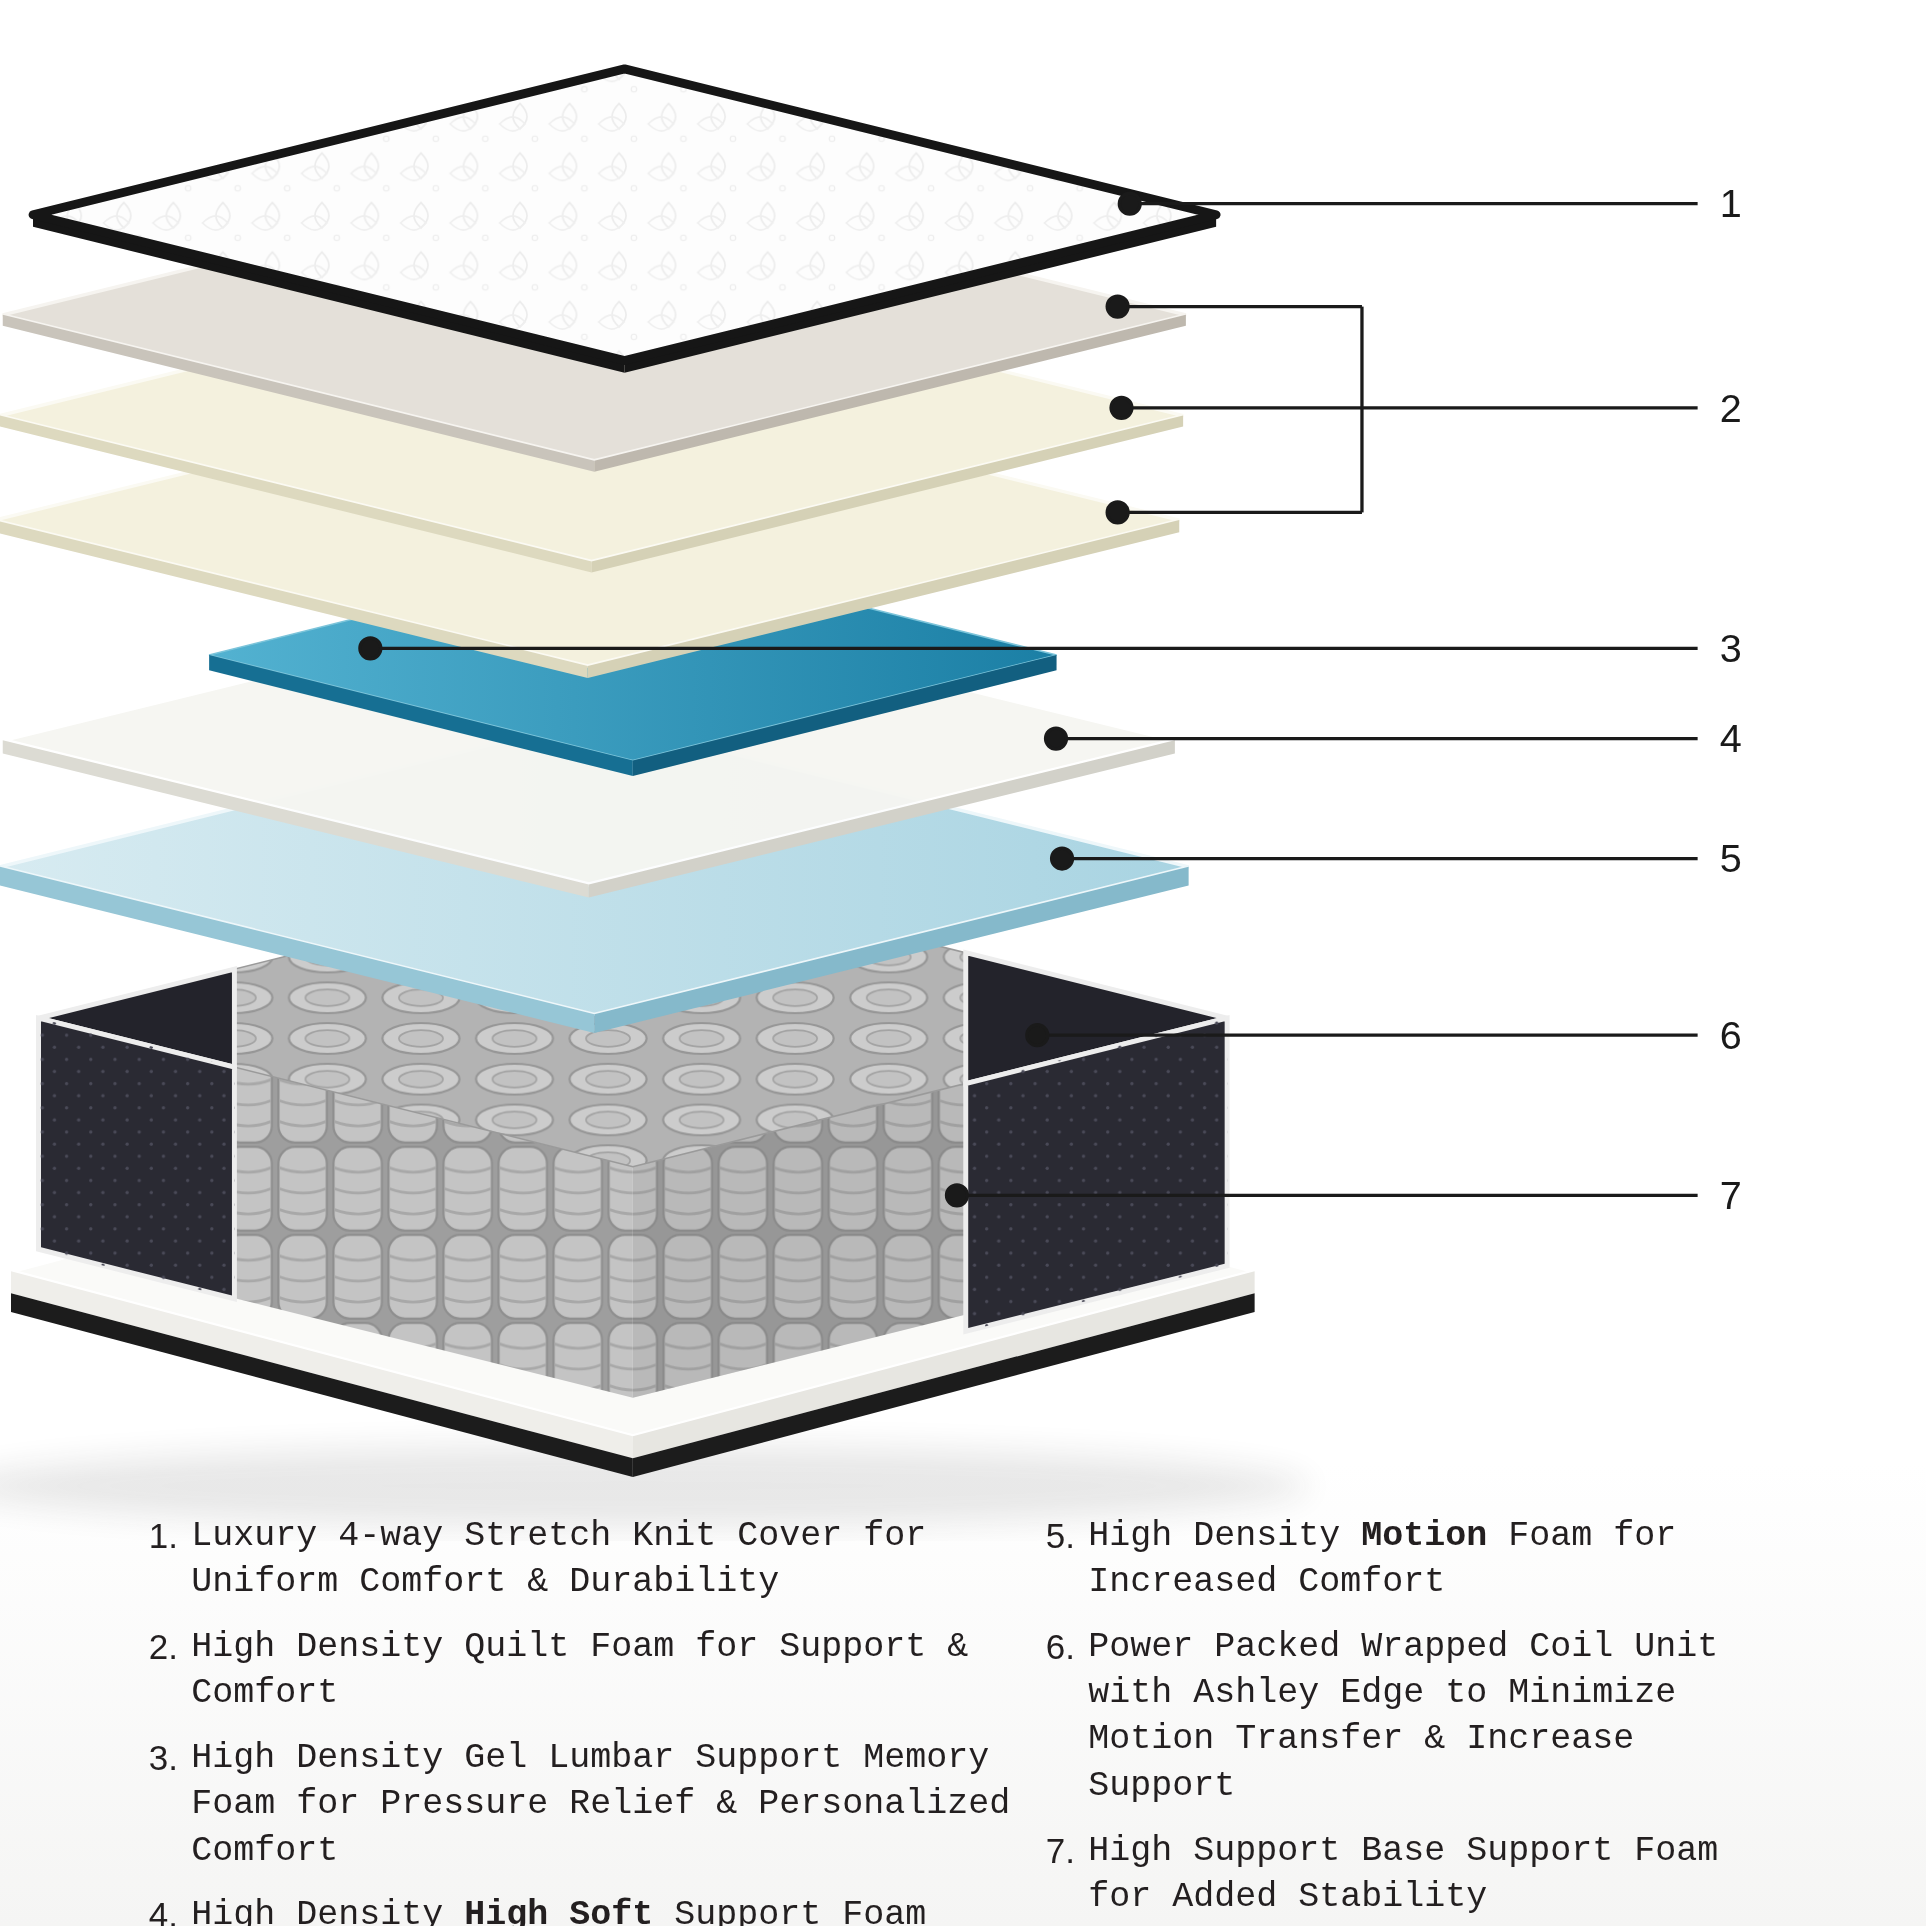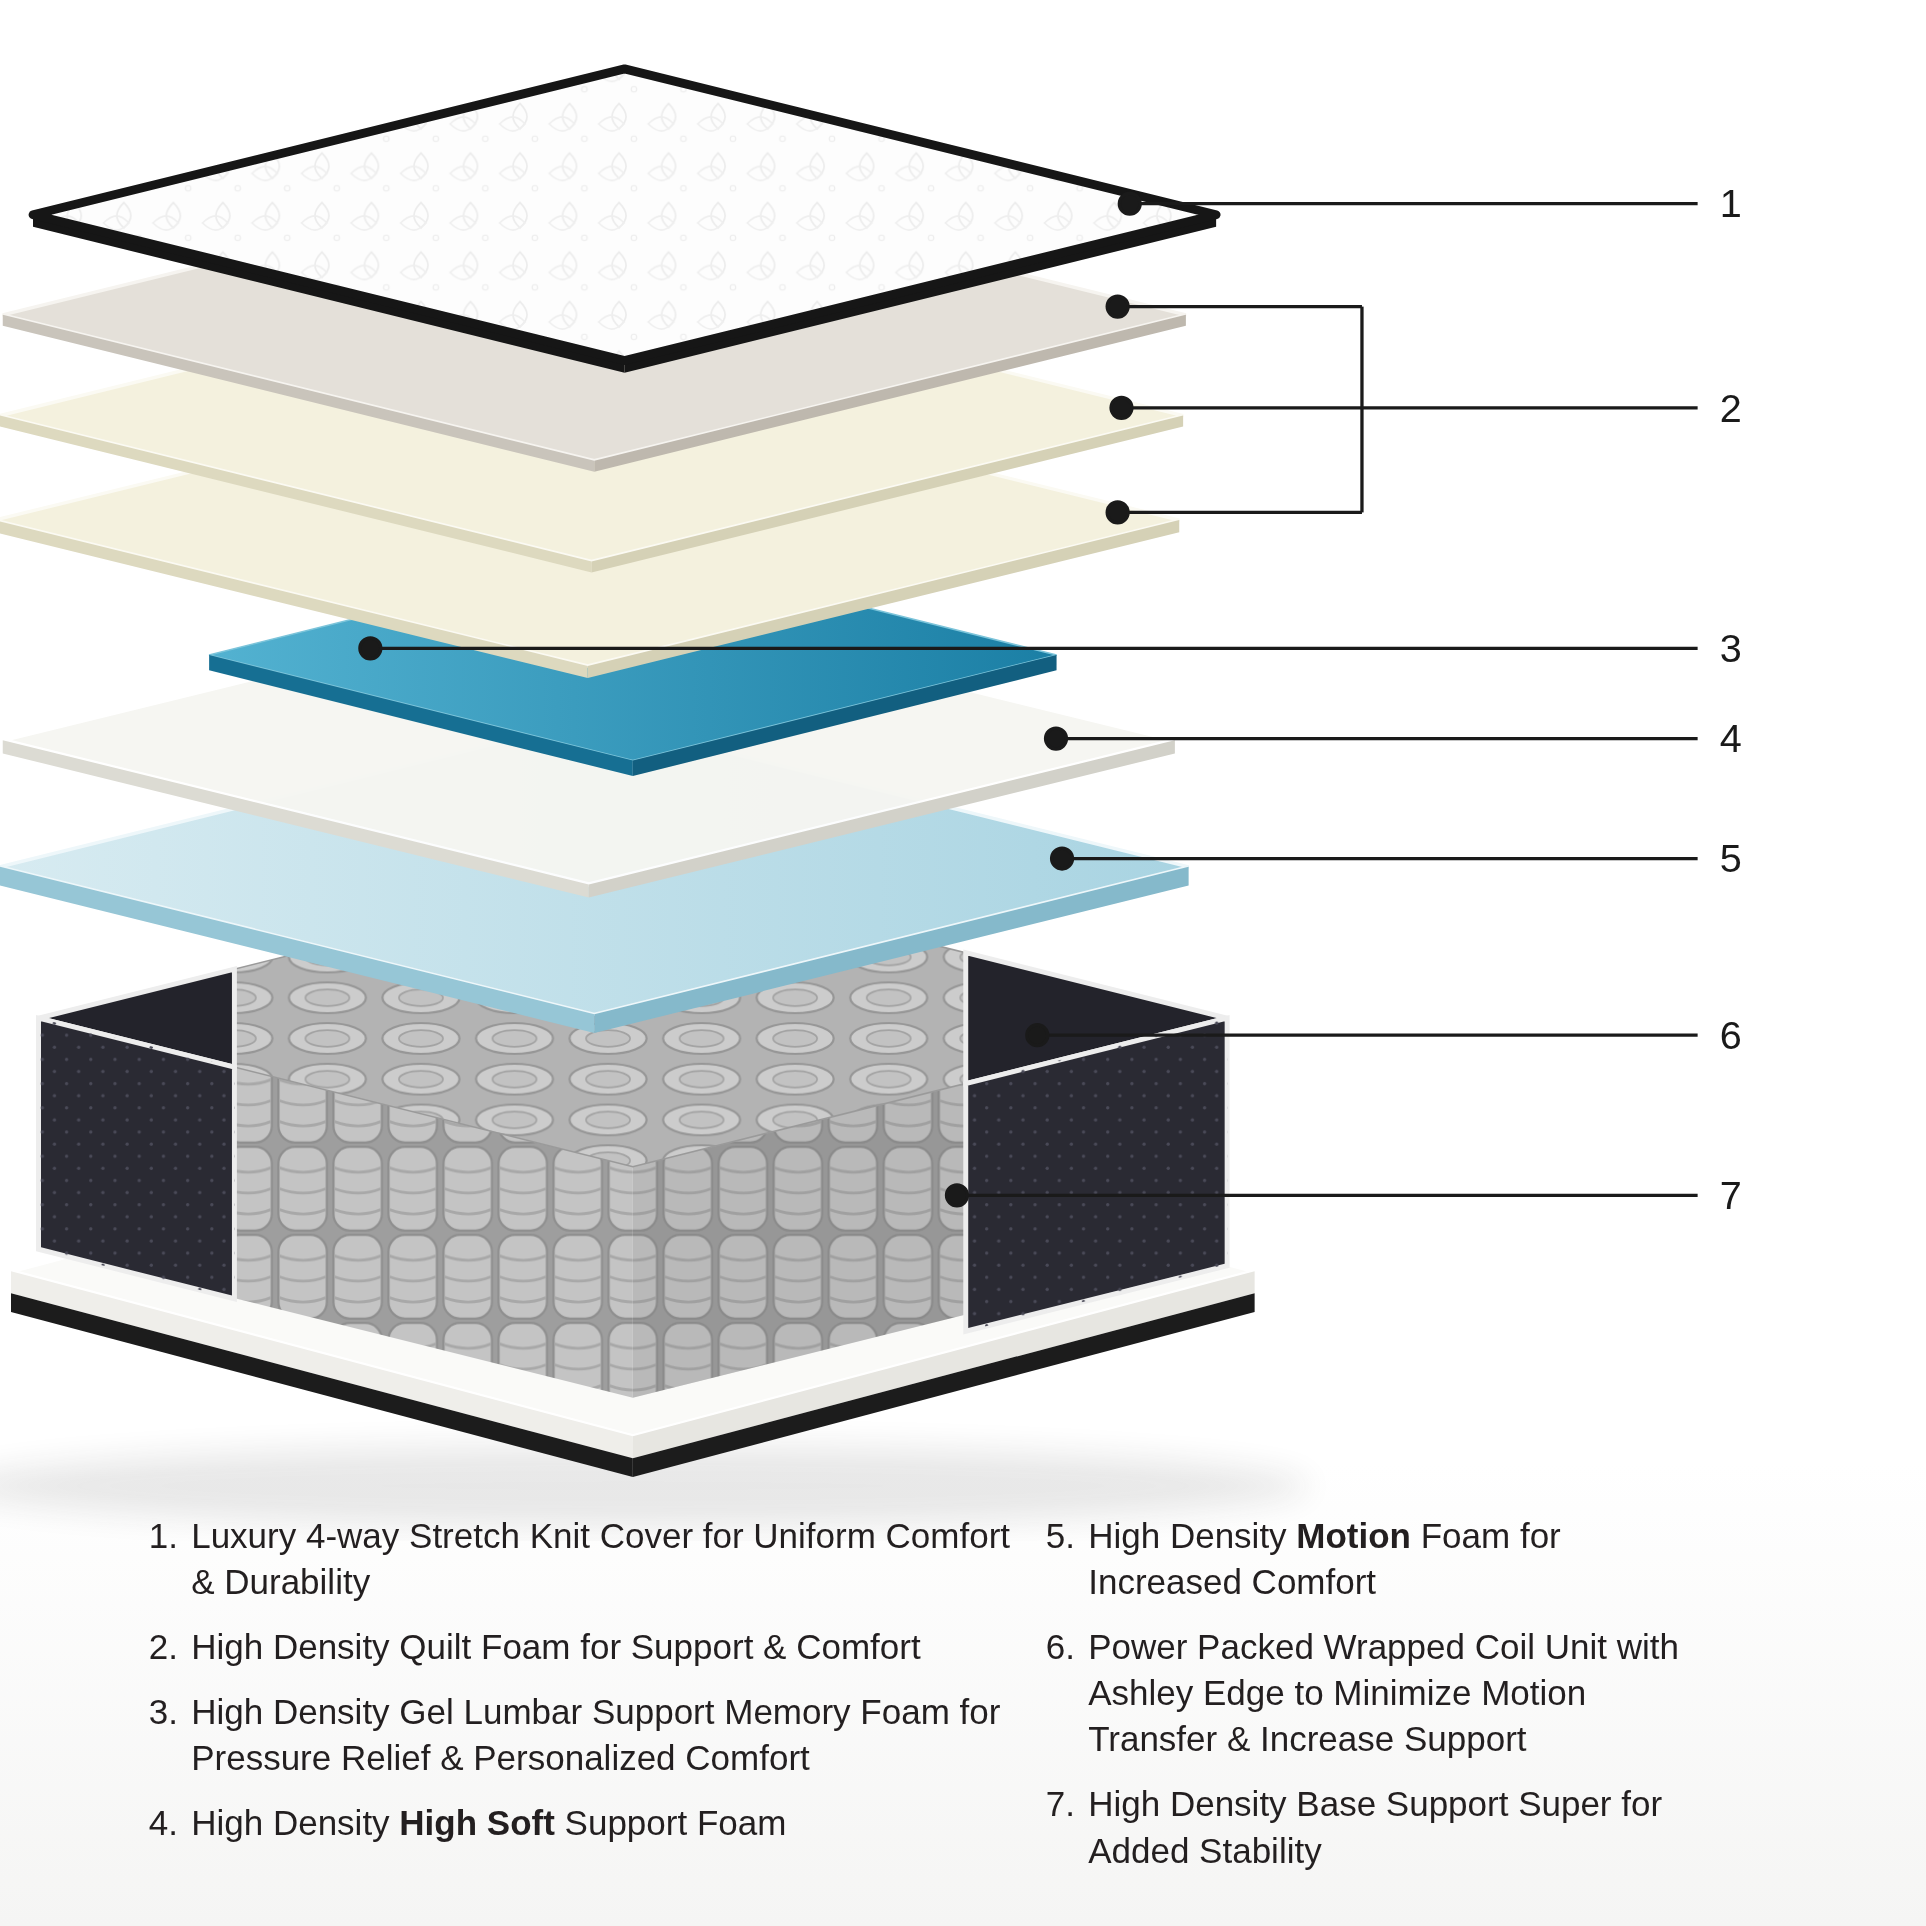--- a/index.html
+++ b/index.html
@@ -8,21 +8,21 @@
     background:linear-gradient(180deg,#ffffff 0%,#ffffff 76%,#f5f5f4 100%);
     font-family:"Liberation Sans", sans-serif;
   }
   .diagram-svg{position:absolute;top:0;left:0;z-index:0;}
   .legend{position:absolute;top:1513px;left:0;width:1926px;z-index:1;}
   .legend-col{position:absolute;top:0;}
   .legend-left{left:132px;width:897px;}
   .legend-right{left:1029px;width:693px;}
   .li{display:flex;margin-bottom:18.7px;font-size:35px;line-height:1.32;color:#231f20;}
   .num{flex:0 0 46px;text-align:right;margin-right:13.2px;}
-  .txt{flex:1 1 auto;}
+  .txt{flex:1 1 auto;font-family:Liberation Mono, monospace;}
   .legend-left .txt{max-width:836px;}
   .legend-right .txt{max-width:633px;}
   .b{font-weight:bold;}
 </style>
 </head>
 <body>
 
 <svg class="diagram-svg" width="1926" height="1541" viewBox="0 0 3500 2800" xmlns="http://www.w3.org/2000/svg">
   <defs>
     <pattern id="knitPat" patternUnits="userSpaceOnUse" width="90" height="90">
@@ -199,17 +199,17 @@
     <div class="li">
       <span class="num">5.</span>
       <span class="txt"><span>High Density </span><span class="b">Motion</span><span> Foam for Increased Comfort</span></span>
     </div>
     <div class="li">
       <span class="num">6.</span>
       <span class="txt"><span>Power Packed Wrapped Coil Unit with Ashley Edge to Minimize Motion Transfer &amp; Increase Support</span><span class="b"></span><span></span></span>
     </div>
     <div class="li">
       <span class="num">7.</span>
-      <span class="txt"><span>High Density Base Support Super for Added Stability</span><span class="b"></span><span></span></span>
+      <span class="txt"><span>High Support Base Support Foam for Added Stability</span><span class="b"></span><span></span></span>
     </div>
   </div>
 </div>
 
 
 </body></html>

